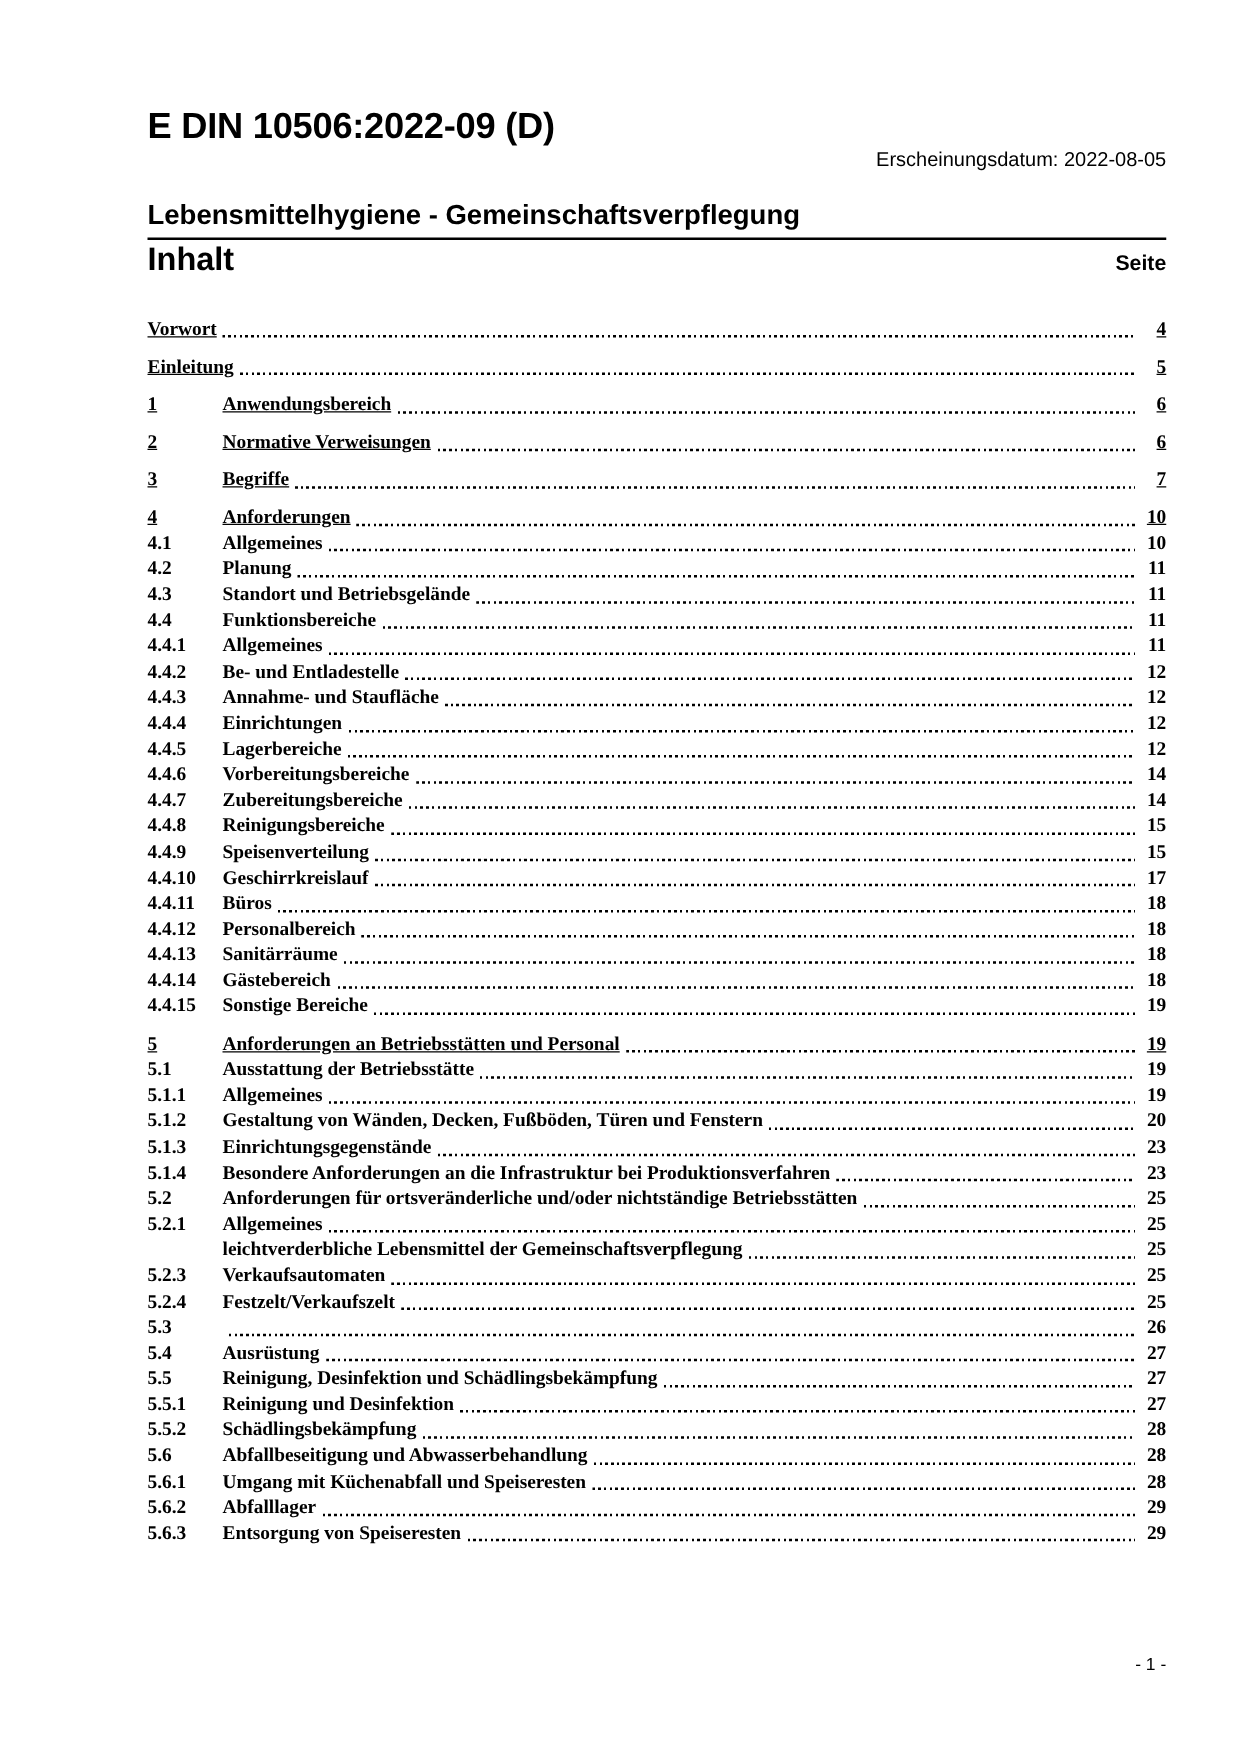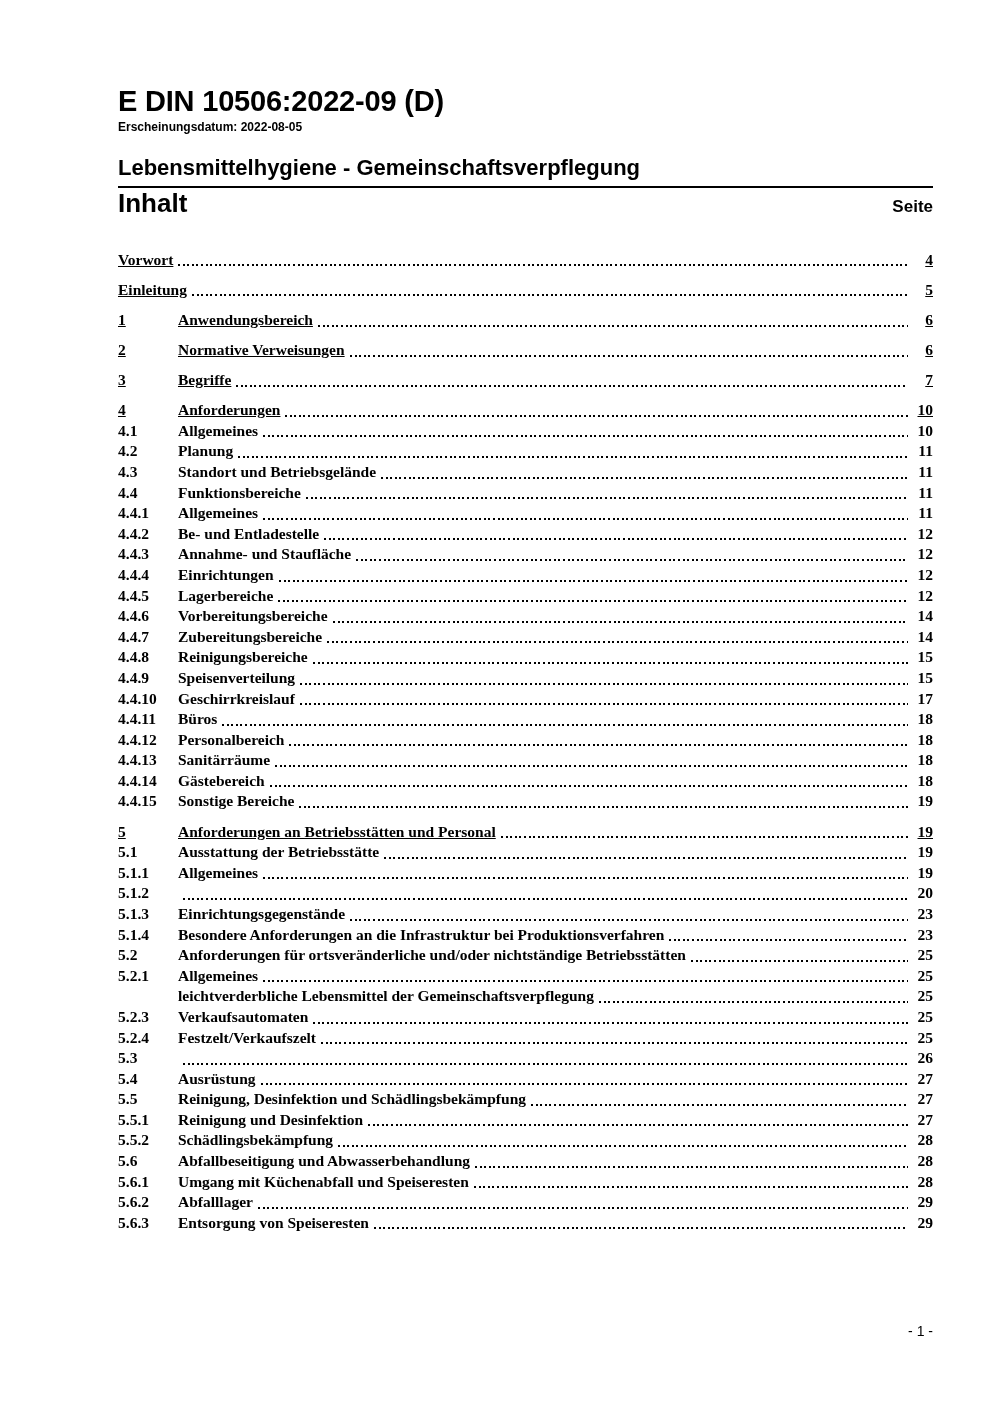--- a/index.html
+++ b/index.html
@@ -16,21 +16,21 @@
     background: #ffffff;
     overflow: hidden;
   }
   .doc-number {
     margin: 0;
     font-size: 29px; font-weight: bold; line-height: 1.06;
     letter-spacing: -0.2px;
   }
   .release {
     margin-top: 3px;
-    font-size: 12px; font-weight: bold;
+    font-size: 16px; font-weight: normal; text-align: right;
   }
   .doc-title {
     margin-top: 21px;
     padding-bottom: 5px;
     font-size: 22px; font-weight: bold;
     border-bottom: 2px solid #000;
   }
   .toc-header {
     display: flex; justify-content: space-between; align-items: baseline;
   }
@@ -247,20 +247,21 @@
         <span class="toc-page">19</span>
       </div>
       <div class="toc-row">
         <span class="toc-num">5.1.1</span>
         <span class="toc-title">Allgemeines</span>
         <span class="toc-dots"></span>
         <span class="toc-page">19</span>
       </div>
       <div class="toc-row">
         <span class="toc-num">5.1.2</span>
+        <span class="toc-title">Gestaltung von Wänden, Decken, Fußböden, Türen und Fenstern</span>
         <span class="toc-dots"></span>
         <span class="toc-page">20</span>
       </div>
       <div class="toc-row">
         <span class="toc-num">5.1.3</span>
         <span class="toc-title">Einrichtungsgegenstände</span>
         <span class="toc-dots"></span>
         <span class="toc-page">23</span>
       </div>
       <div class="toc-row">

